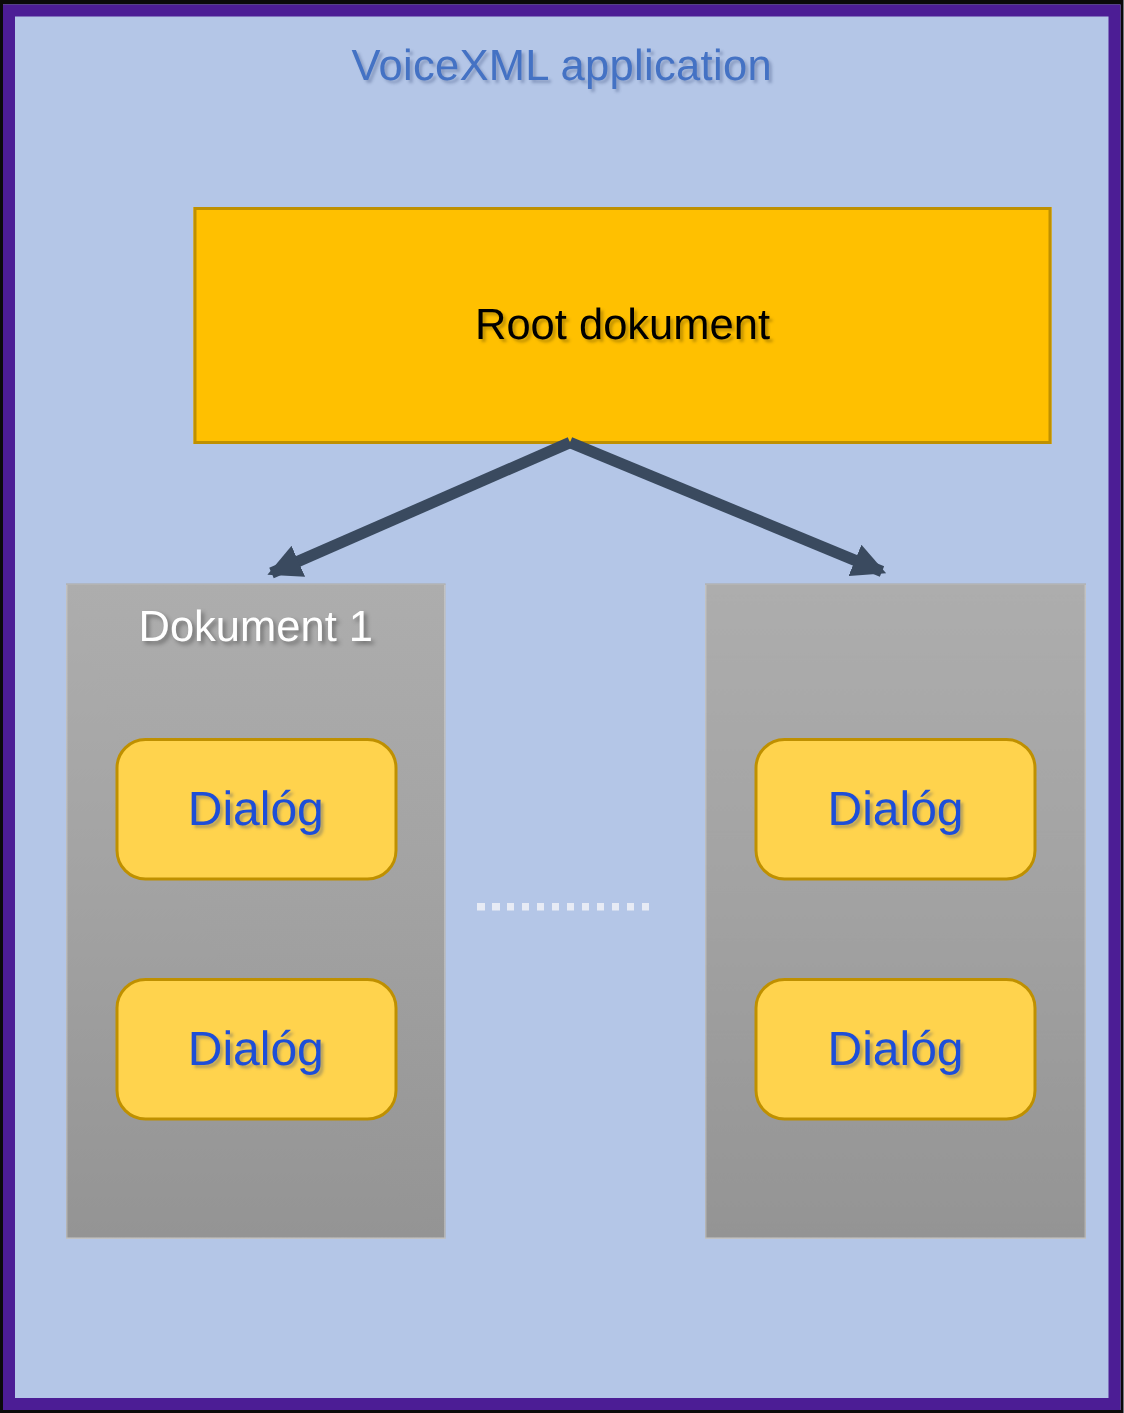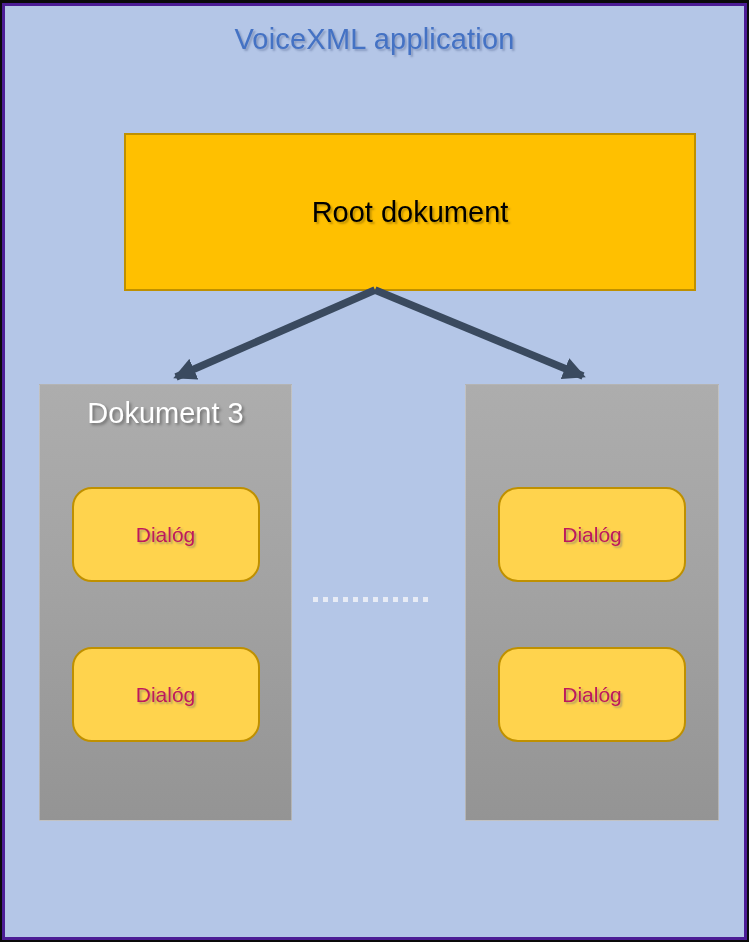--- a/index.html
+++ b/index.html
@@ -11,21 +11,21 @@
     width: 749px;
     height: 942px;
     background: #0a0a0a;
     padding: 3px 2px 2px 2px;
   }
   .canvas {
     position: relative;
     width: 100%;
     height: 100%;
     background: #b4c6e7;
-    border: 3px solid #4c1d95;
+    border: 8px solid #4c1d95;
     overflow: hidden;
   }
 
   .diagram-title {
     position: absolute;
     top: 17px;
     left: 0;
     width: 100%;
     text-align: center;
     font-size: 29px;
@@ -86,22 +86,22 @@
     left: 50%;
     transform: translateX(-50%);
     width: 188px;
     height: 95px;
     background: #ffd34d;
     border: 2.5px solid #bf9000;
     border-radius: 20px;
     display: flex;
     align-items: center;
     justify-content: center;
-    font-size: 21px;
-    color: #be185d;
+    font-size: 32px;
+    color: #1d4ed8;
     text-shadow: 2px 2px 2px rgba(50, 70, 120, 0.35);
   }
   .dialog-box.pos-0 { top: 102px; }
   .dialog-box.pos-1 { top: 262px; }
 
   .ellipsis-dots {
     position: absolute;
     left: 308px;
     top: 591px;
     width: 120px;
@@ -129,21 +129,21 @@
       <defs>
         <marker id="ah" viewBox="0 0 3 3" markerWidth="3" markerHeight="3" refX="2.6" refY="1.5" orient="auto" markerUnits="strokeWidth">
           <path d="M0,0 L3,1.5 L0,3 Z" fill="#3a4a5f"></path>
         </marker>
       </defs>
       <line x1="370" y1="284" x2="171" y2="371" stroke="#3a4a5f" stroke-width="7.5" marker-end="url(#ah)"></line>
       <line x1="370" y1="284" x2="578" y2="370" stroke="#3a4a5f" stroke-width="7.5" marker-end="url(#ah)"></line>
     </svg>
 
     <div class="doc-box left">
-      <div class="doc-title">Dokument 3</div>
+      <div class="doc-title">Dokument 1</div>
       <div class="dialog-box pos-0">
         <span>Dialóg</span>
       </div>
       <div class="dialog-box pos-1">
         <span>Dialóg</span>
       </div>
     </div>
 
     <div class="ellipsis-dots"></div>
 

